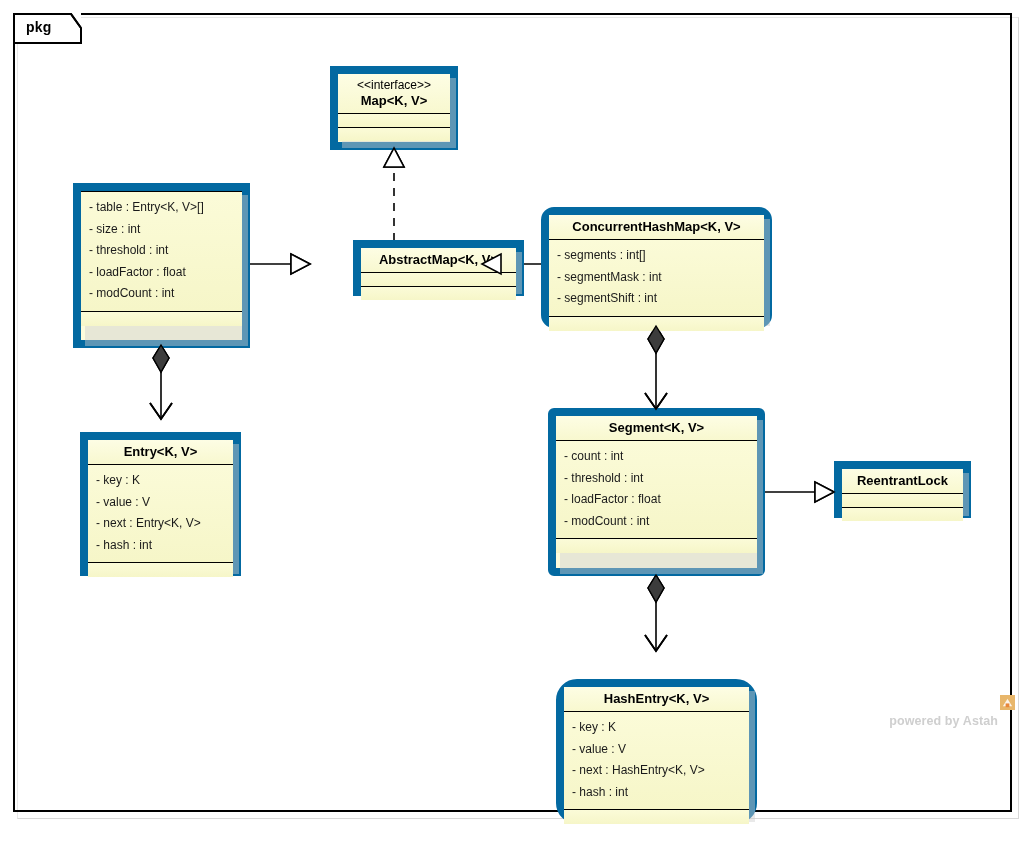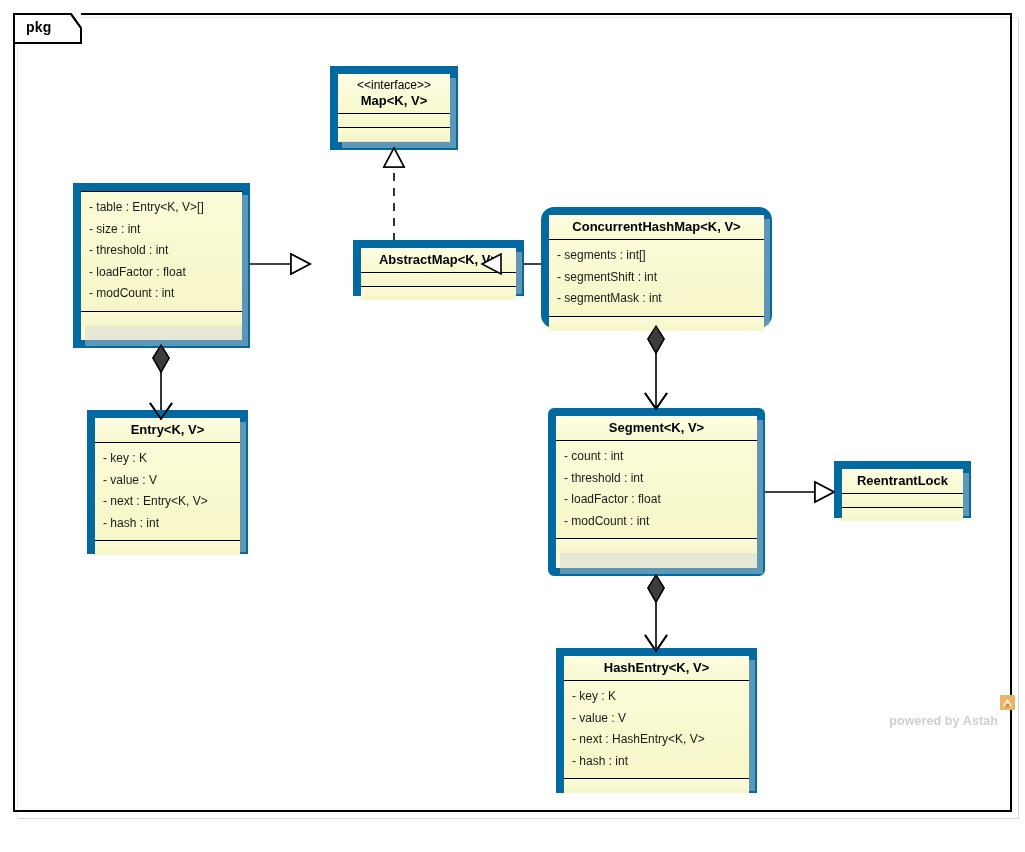--- a/index.html
+++ b/index.html
@@ -181,27 +181,27 @@
     <div class="cls-empty-row"></div>
     <div class="cls-empty-row"></div>
   </div>
 
   <div class="cls" style="left:541px;top:207px;width:231px;height:121px;border-radius:13px;">
     <div class="cls-name">
       <span>ConcurrentHashMap&lt;K, V&gt;</span>
     </div>
     <div class="cls-attrs">
       <div class="attr">- segments : int[]</div>
+      <div class="attr">- segmentMask : int</div>
       <div class="attr">- segmentShift : int</div>
-      <div class="attr">- segmentMask : int</div>
-    </div>
-    <div class="cls-ops"></div>
-  </div>
-
-  <div class="cls" style="left:80px;top:410px;width:161px;height:144px;margin-left:7px;">
+    </div>
+    <div class="cls-ops"></div>
+  </div>
+
+  <div class="cls" style="left:80px;top:432px;width:161px;height:144px;">
     <div class="cls-name">
       <span>Entry&lt;K, V&gt;</span>
     </div>
     <div class="cls-attrs">
       <div class="attr">- key : K</div>
       <div class="attr">- value : V</div>
       <div class="attr">- next : Entry&lt;K, V&gt;</div>
       <div class="attr">- hash : int</div>
     </div>
     <div class="cls-ops"></div>
@@ -221,21 +221,21 @@
   </div>
 
   <div class="cls" style="left:834px;top:461px;width:137px;height:57px;">
     <div class="cls-name">
       <span>ReentrantLock</span>
     </div>
     <div class="cls-empty-row"></div>
     <div class="cls-empty-row"></div>
   </div>
 
-  <div class="cls" style="left:556px;top:648px;width:201px;height:145px;">
+  <div class="cls" style="left:556px;top:679px;width:201px;height:145px;border-radius:21px;">
     <div class="cls-name">
       <span>HashEntry&lt;K, V&gt;</span>
     </div>
     <div class="cls-attrs">
       <div class="attr">- key : K</div>
       <div class="attr">- value : V</div>
       <div class="attr">- next : HashEntry&lt;K, V&gt;</div>
       <div class="attr">- hash : int</div>
     </div>
     <div class="cls-ops"></div>

